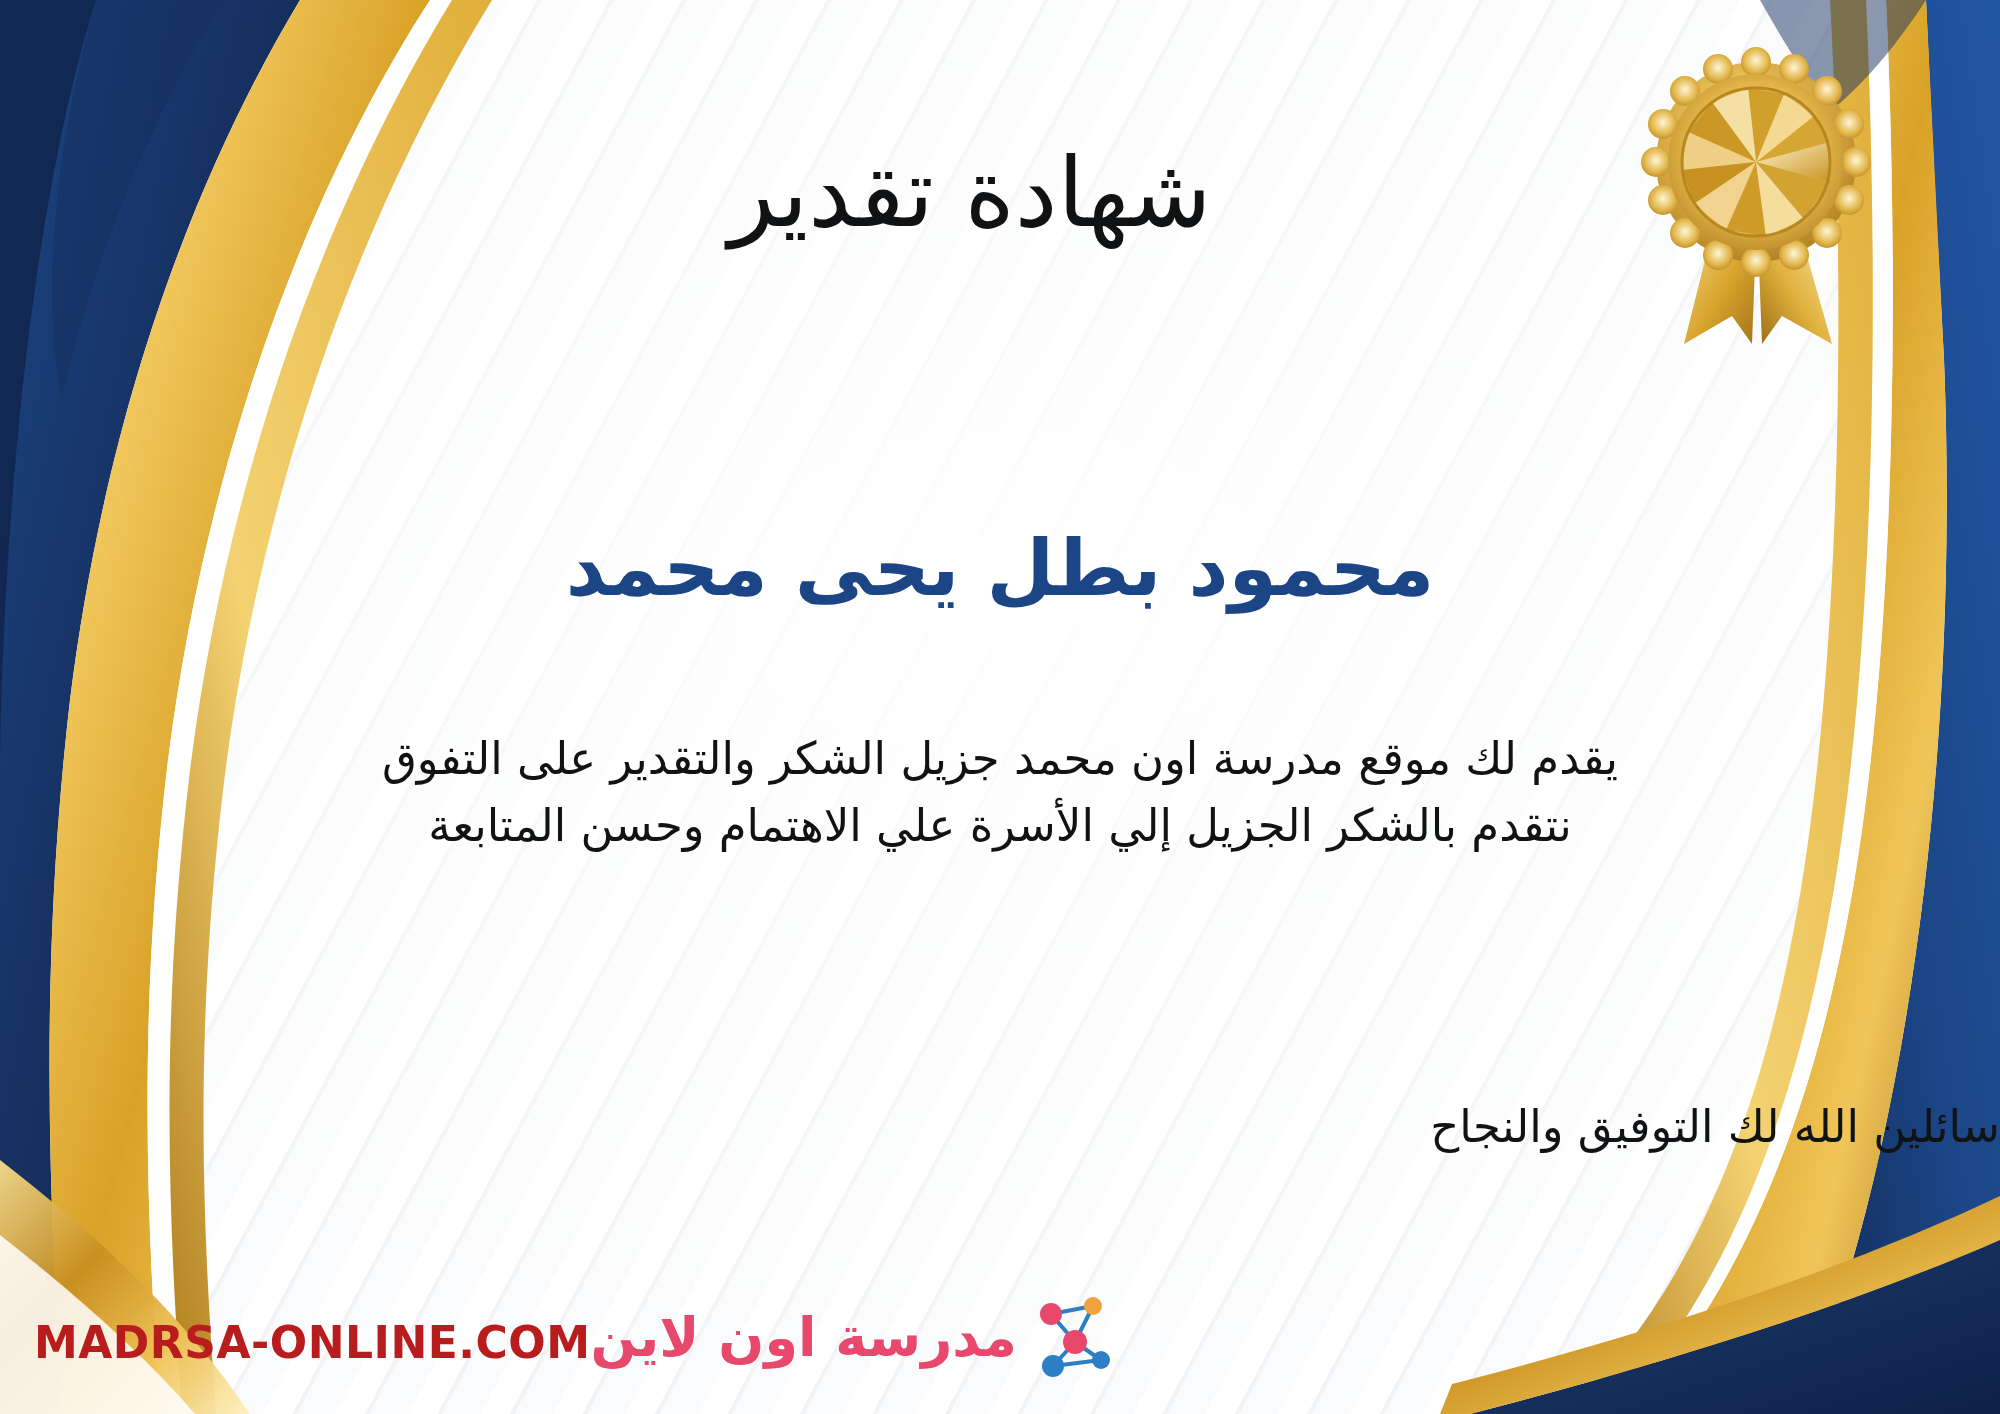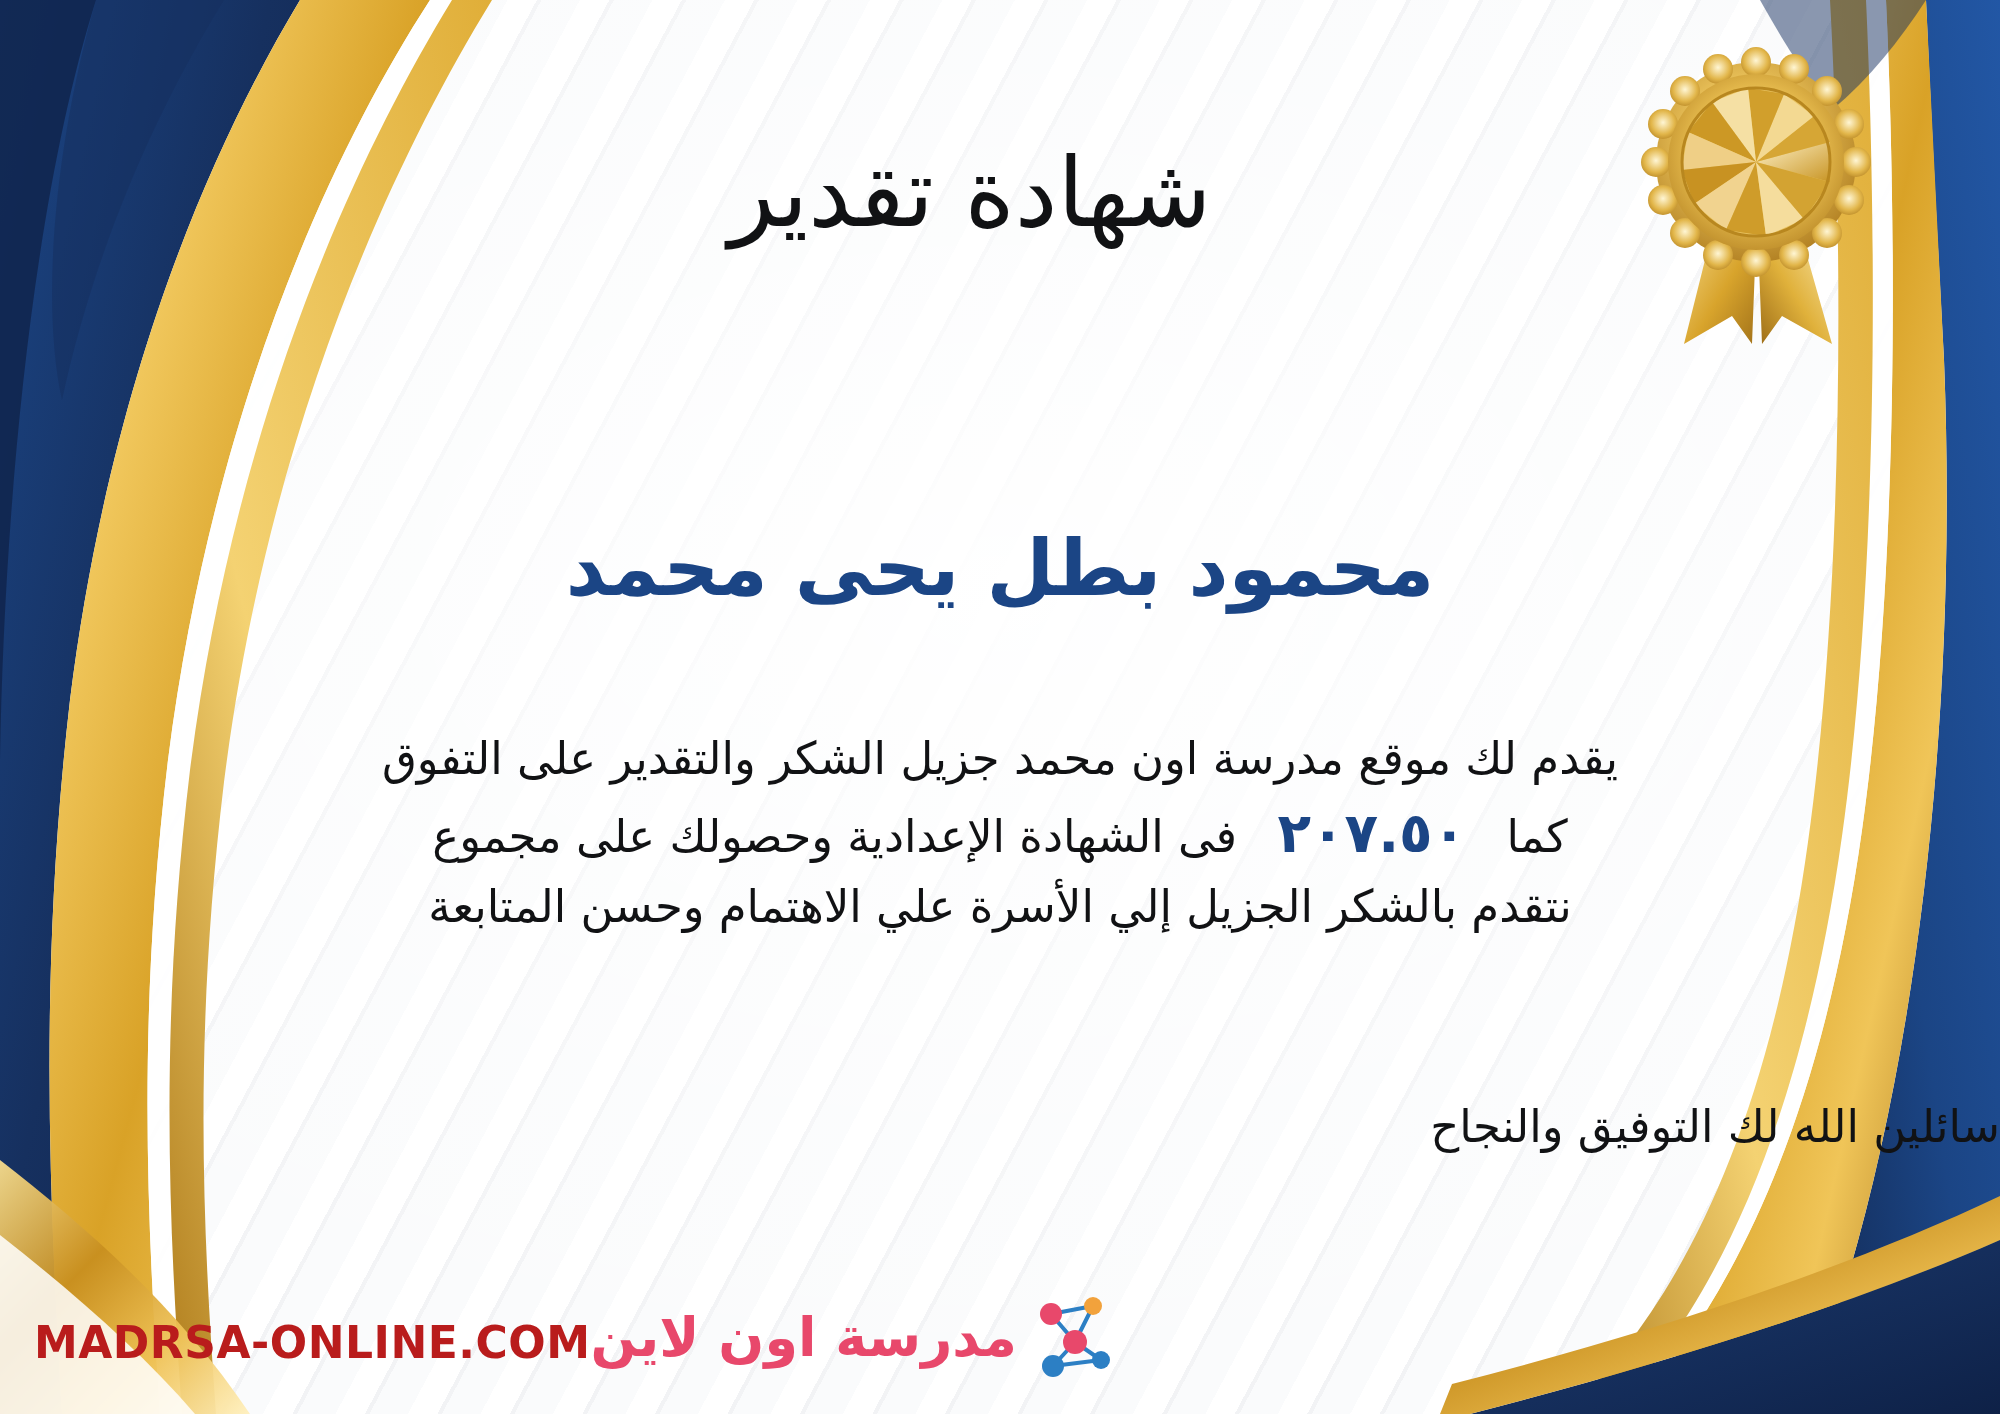--- a/index.html
+++ b/index.html
@@ -306,25 +306,20 @@
   </div>
 
   <div class="content">
 
     <div class="cert-title">شهادة تقدير</div>
 
     <div class="recipient-name">محمود بطل يحى محمد</div>
 
     <div class="body-block">
       <span class="body-line">يقدم لك موقع مدرسة اون محمد جزيل الشكر  والتقدير على التفوق</span>
-      <span class="body-line">
-        <span>كما</span>
-        <span class="score">٢٠٧.٥٠</span>
-        <span>فى الشهادة الإعدادية وحصولك على مجموع</span>
-      </span>
       <span class="body-line">نتقدم  بالشكر الجزيل إلي الأسرة علي الاهتمام وحسن المتابعة</span>
     </div>
 
     <div class="closing-line">سائلين الله لك التوفيق  والنجاح</div>
   </div>
 
   <div class="brand">
     <div class="brand-text">
       <div class="brand-ar">مدرسة اون لاين</div>
       <div class="brand-url">MADRSA-ONLINE.COM</div>

